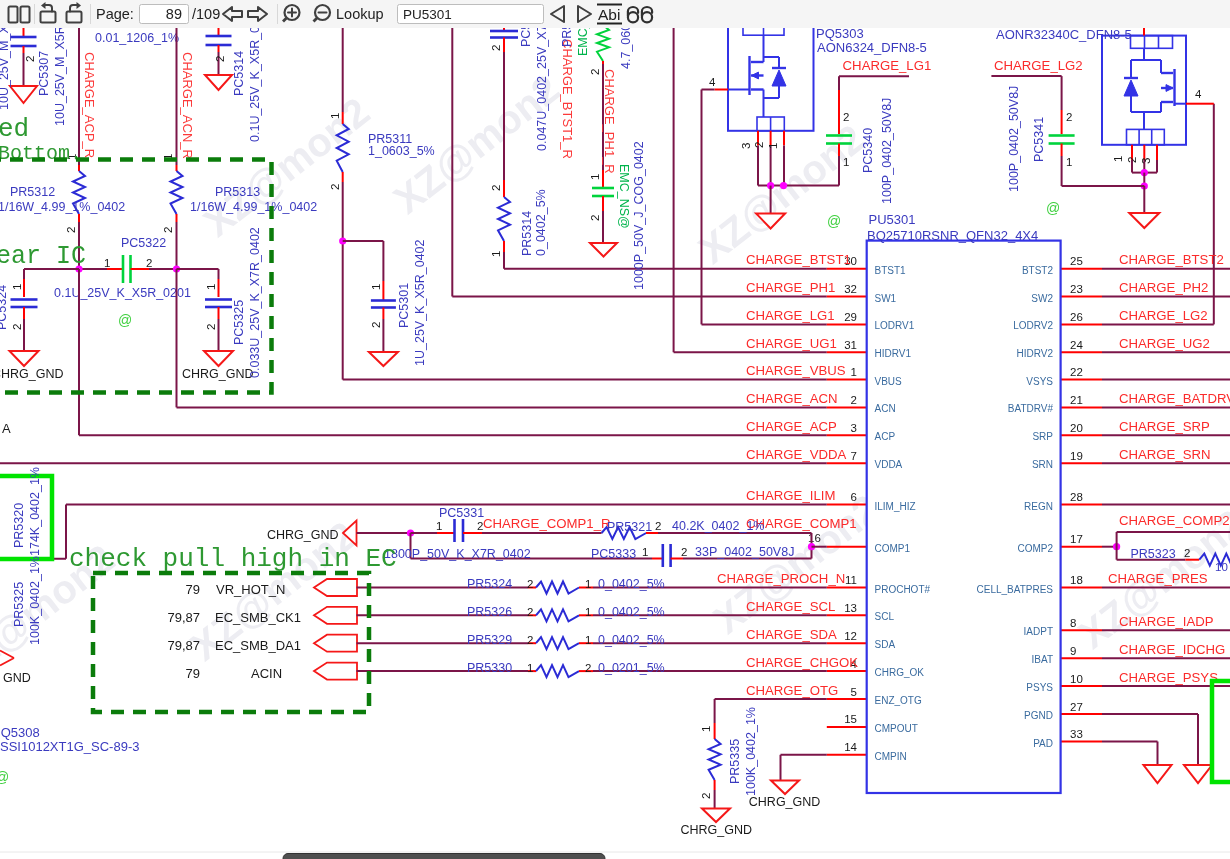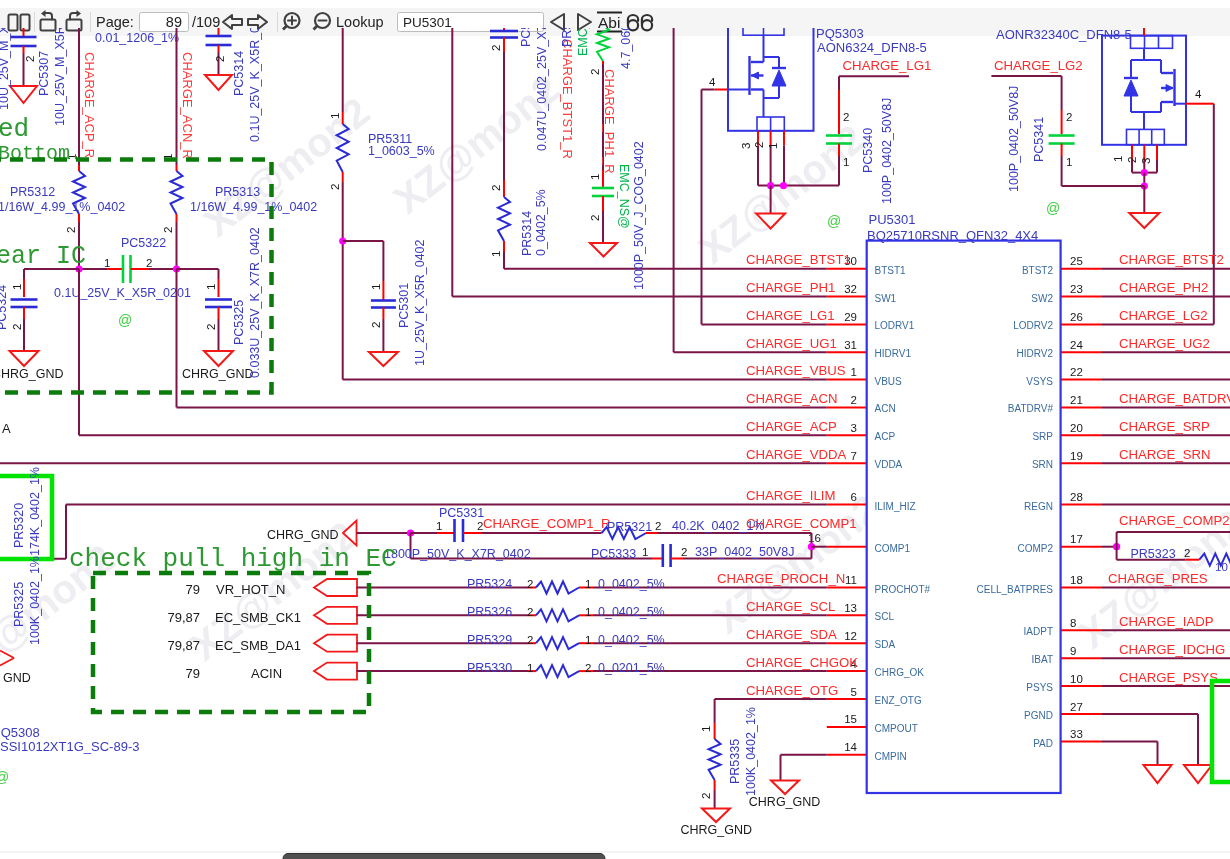--- a/index.html
+++ b/index.html
@@ -1,18 +1,18 @@
 <!DOCTYPE html>
 <html><head>
 <meta charset="utf-8">
 <style>
   html,body { margin:0; padding:0; background:#fff; width:1230px; height:859px; overflow:hidden; }
   * { box-sizing: border-box; }
   .wrap { position:relative; width:1230px; height:859px; font-family:"Liberation Sans", sans-serif; }
-  .tb { position:absolute; top:8px; left:0;text-align:center; }
+  .tb { position:absolute; top:0; left:0;text-align:center; }
   .sc { position:absolute; top:28px; left:0; }
 </style>
 </head>
 <body>
 <div class="wrap">
   <div class="tb"><svg width="1230" height="28" viewBox="0 0 1230 28">
         <rect x="0" y="0" width="1230" height="28" fill="#f5f5f5"></rect>
         <rect x="8.5" y="6.5" width="9" height="16" rx="1.5" fill="none" stroke="#404040" stroke-width="2"></rect>
         <rect x="20.5" y="6.5" width="9" height="16" rx="1.5" fill="none" stroke="#404040" stroke-width="2"></rect>
         <line x1="34.5" y1="4" x2="34.5" y2="24" stroke="#d8d8d8" stroke-width="1"></line>

